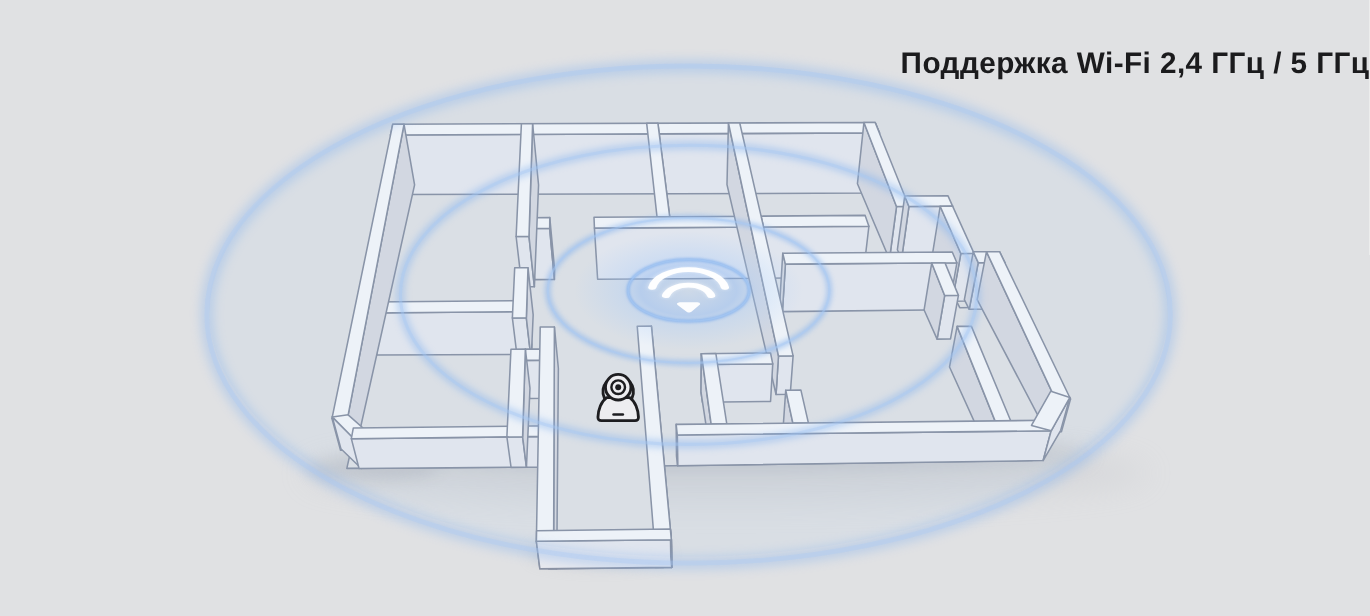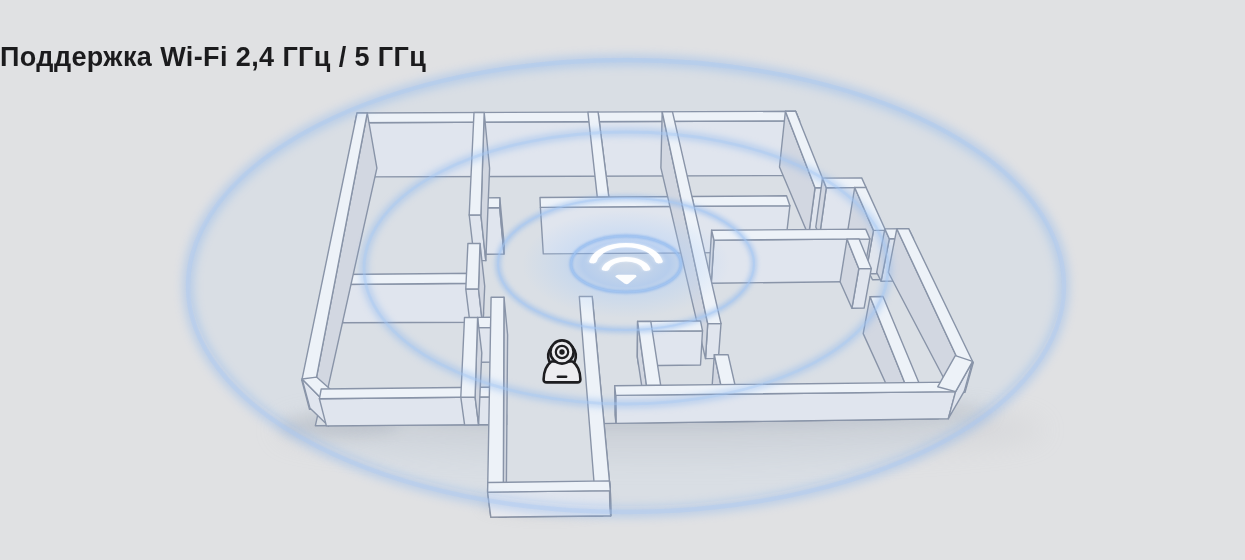--- a/index.html
+++ b/index.html
@@ -1,18 +1,18 @@
 <!DOCTYPE html>
 <html><head>
 <meta charset="utf-8">
 <style>
   html,body{margin:0;padding:0;}
   body{font-family:"Liberation Sans",sans-serif;}
   .stage{position:relative;width:1245px;height:560px;overflow:hidden;background:#e0e1e3;}
-  .title{position:absolute;top:42px;left:0;right:0;text-align:left;
+  .title{position:absolute;top:42px;left:0;right:0;text-align:right;
          font-weight:700;font-size:27px;letter-spacing:.4px;color:#1b1b1d;z-index:5;}
   svg{position:absolute;left:0;top:0;}
 </style>
 </head>
 <body>
 
 <div class="stage" style="background: rgb(224, 225, 227);">
   <svg id="plan" width="1245" height="560" viewBox="0 0 1245 560">
     <defs>
       <radialGradient id="glowGrad" cx="50%" cy="50%" r="50%">

